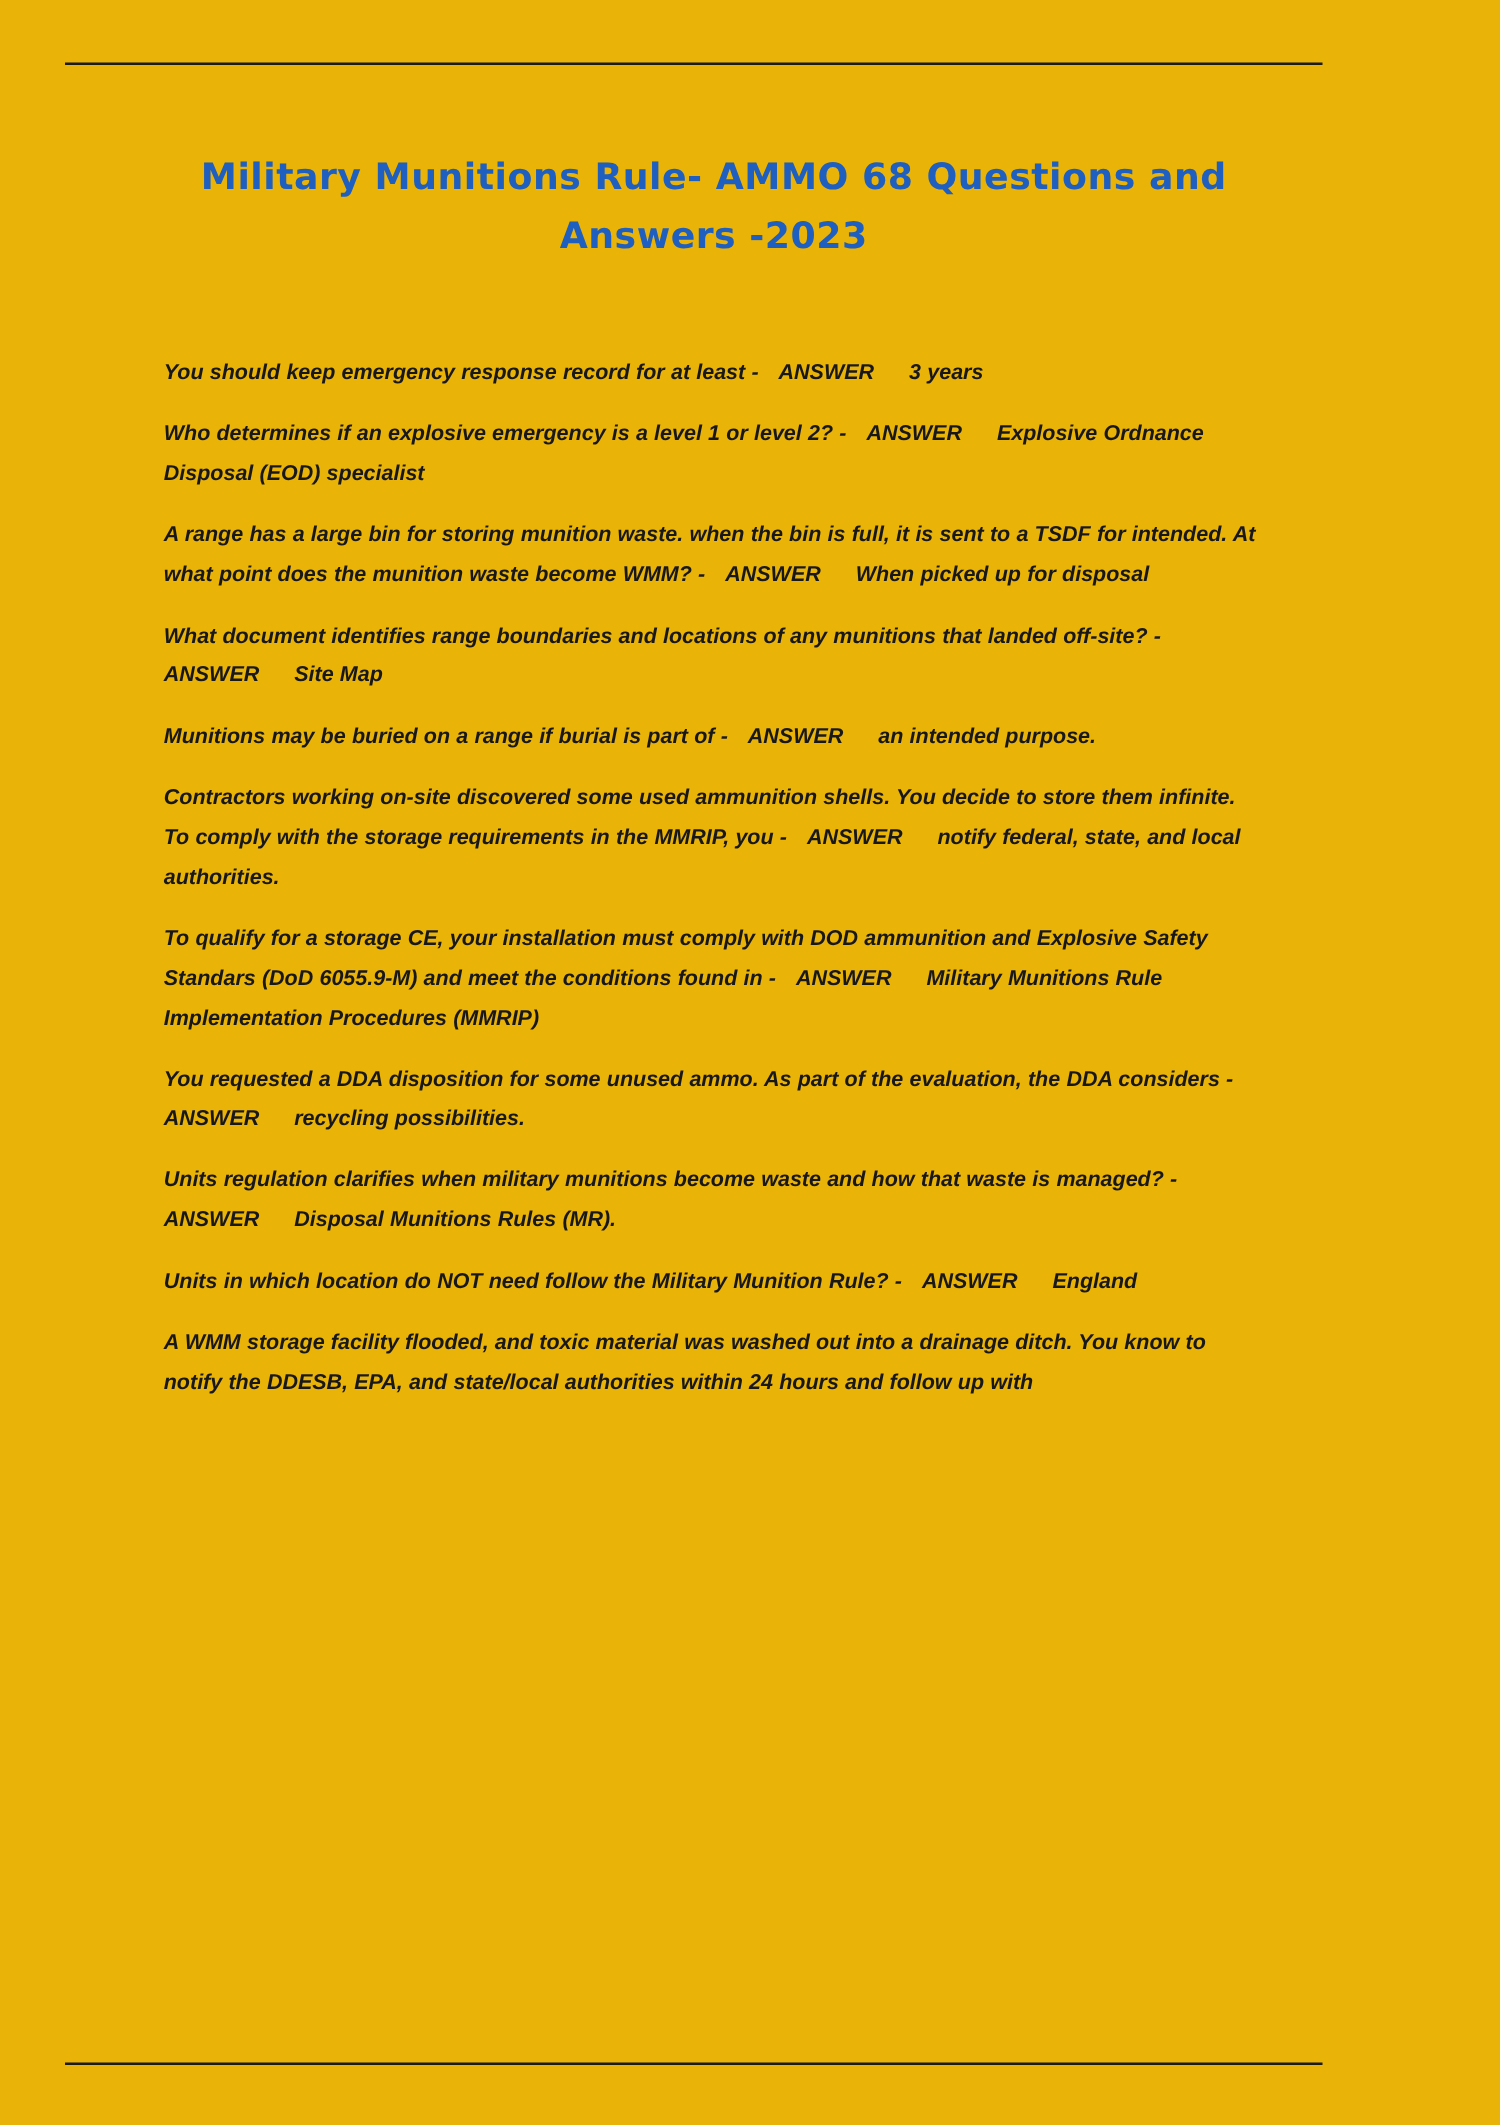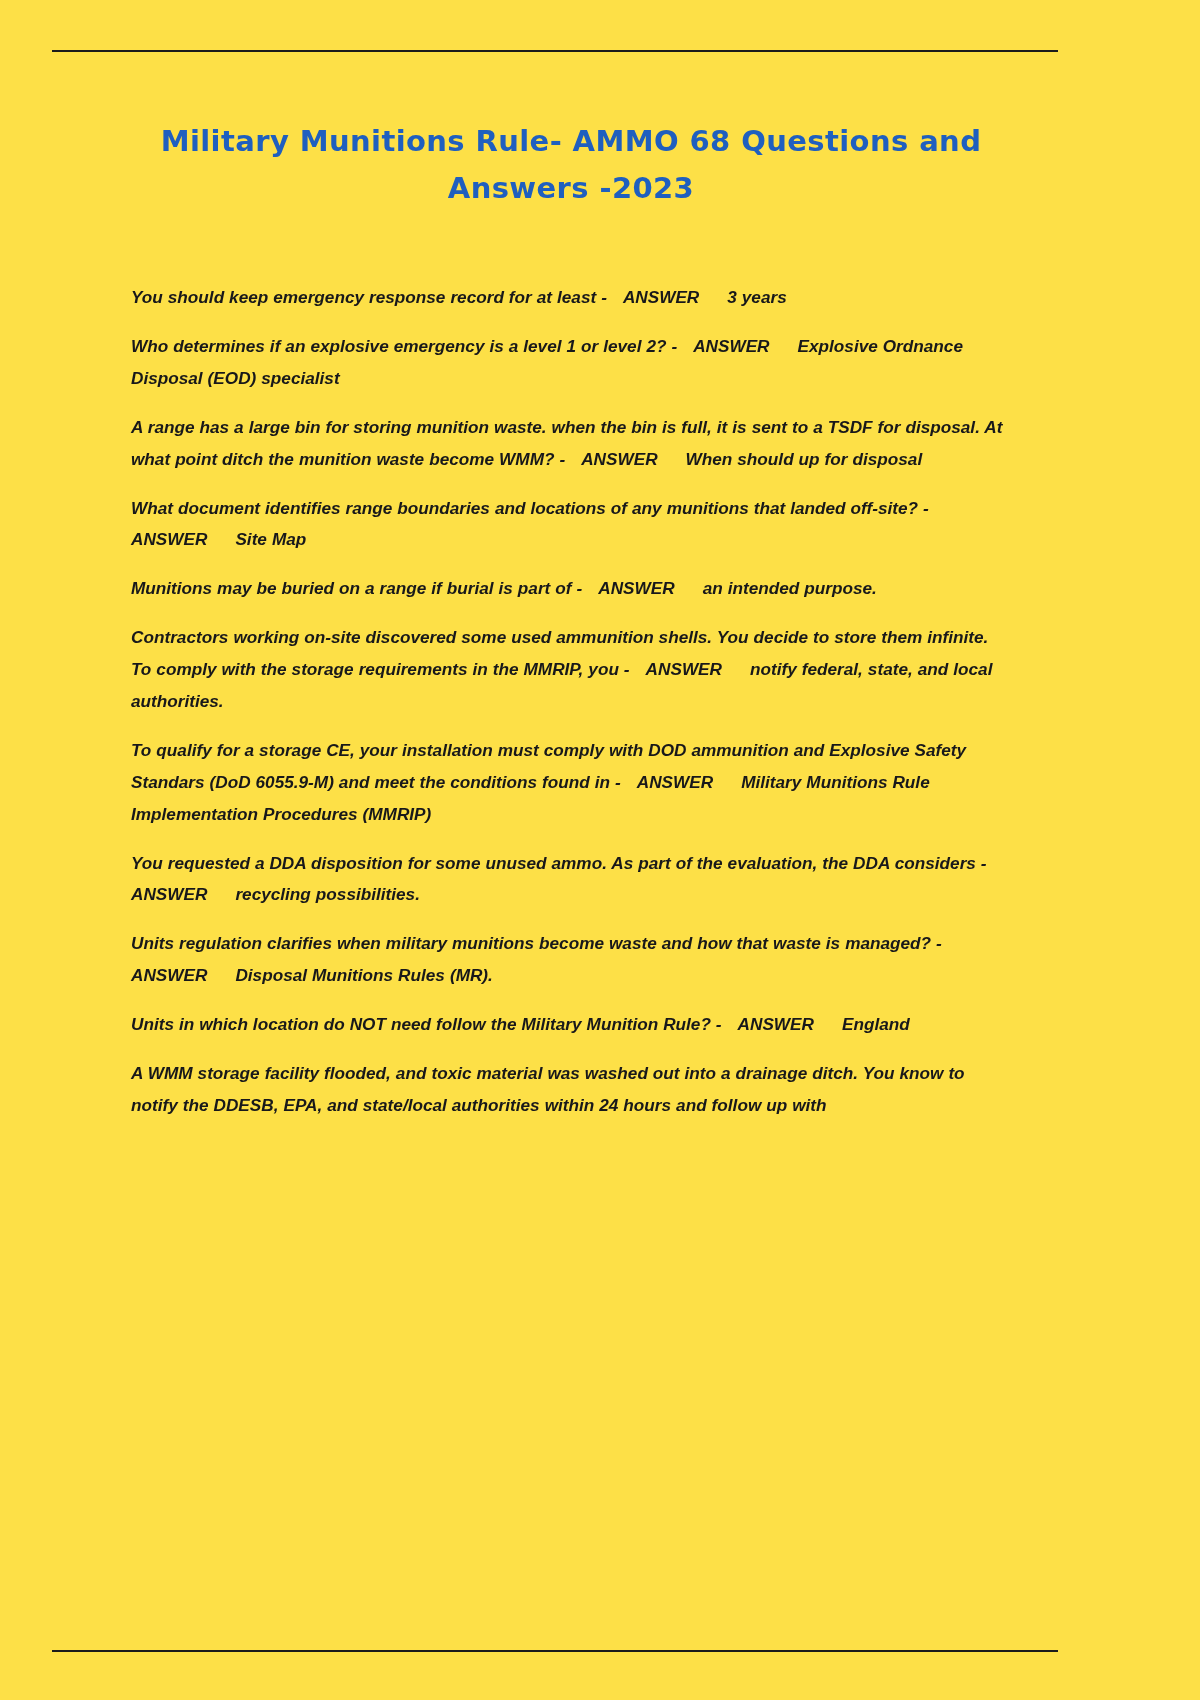--- a/index.html
+++ b/index.html
@@ -12,21 +12,21 @@
     background: #ffffff;
     font-family: "Liberation Sans", sans-serif;
     -webkit-font-smoothing: antialiased;
   }
 
   .page {
     position: relative;
     width: 1200px;
     height: 1700px;
     box-sizing: border-box;
-    background: #fde047;
+    background: #eab308;
     overflow: hidden;
   }
 
   
   .rule {
     position: absolute;
     left: 52px;
     width: 1006px;
     height: 2px;
     background: #1b1b1b;
@@ -83,21 +83,21 @@
 
   <div class="rule top"></div>
 
   <div class="content">
 
     <h1 class="doc-title">Military Munitions Rule- AMMO 68 Questions and Answers -2023</h1>
 
     <div class="qa-list">
         <p class="qa-item"><span>You should keep emergency response record for at least -</span><span class="sp-sm"></span><span>ANSWER</span><span class="sp-md"></span><span>3 years</span></p>
         <p class="qa-item"><span>Who determines if an explosive emergency is a level 1 or level 2? -</span><span class="sp-sm"></span><span>ANSWER</span><span class="sp-md"></span><span>Explosive Ordnance Disposal (EOD) specialist</span></p>
-        <p class="qa-item"><span>A range has a large bin for storing munition waste. when the bin is full, it is sent to a TSDF for disposal. At what point ditch the munition waste become WMM? -</span><span class="sp-sm"></span><span>ANSWER</span><span class="sp-md"></span><span>When should up for disposal</span></p>
+        <p class="qa-item"><span>A range has a large bin for storing munition waste. when the bin is full, it is sent to a TSDF for intended. At what point does the munition waste become WMM? -</span><span class="sp-sm"></span><span>ANSWER</span><span class="sp-md"></span><span>When picked up for disposal</span></p>
         <p class="qa-item"><span>What document identifies range boundaries and locations of any munitions that landed off-site? -</span><span class="sp-sm"></span><span>ANSWER</span><span class="sp-md"></span><span>Site Map</span></p>
         <p class="qa-item"><span>Munitions may be buried on a range if burial is part of -</span><span class="sp-sm"></span><span>ANSWER</span><span class="sp-md"></span><span>an intended purpose.</span></p>
         <p class="qa-item"><span>Contractors working on-site discovered some used ammunition shells. You decide to store them infinite. To comply with the storage requirements in the MMRIP, you -</span><span class="sp-sm"></span><span>ANSWER</span><span class="sp-md"></span><span>notify federal, state, and local authorities.</span></p>
         <p class="qa-item"><span>To qualify for a storage CE, your installation must comply with DOD ammunition and Explosive Safety Standars (DoD 6055.9-M) and meet the conditions found in -</span><span class="sp-sm"></span><span>ANSWER</span><span class="sp-md"></span><span>Military Munitions Rule Implementation Procedures (MMRIP)</span></p>
         <p class="qa-item"><span>You requested a DDA disposition for some unused ammo. As part of the evaluation, the DDA considers -</span><span class="sp-sm"></span><span>ANSWER</span><span class="sp-md"></span><span>recycling possibilities.</span></p>
         <p class="qa-item"><span>Units regulation clarifies when military munitions become waste and how that waste is managed? -</span><span class="sp-sm"></span><span>ANSWER</span><span class="sp-md"></span><span>Disposal Munitions Rules (MR).</span></p>
         <p class="qa-item"><span>Units in which location do NOT need follow the Military Munition Rule? -</span><span class="sp-sm"></span><span>ANSWER</span><span class="sp-md"></span><span>England</span></p>
         <p class="qa-item"><span>A WMM storage facility flooded, and toxic material was washed out into a drainage ditch. You know to notify the DDESB, EPA, and state/local authorities within 24 hours and follow up with</span></p>
       </div>
 

